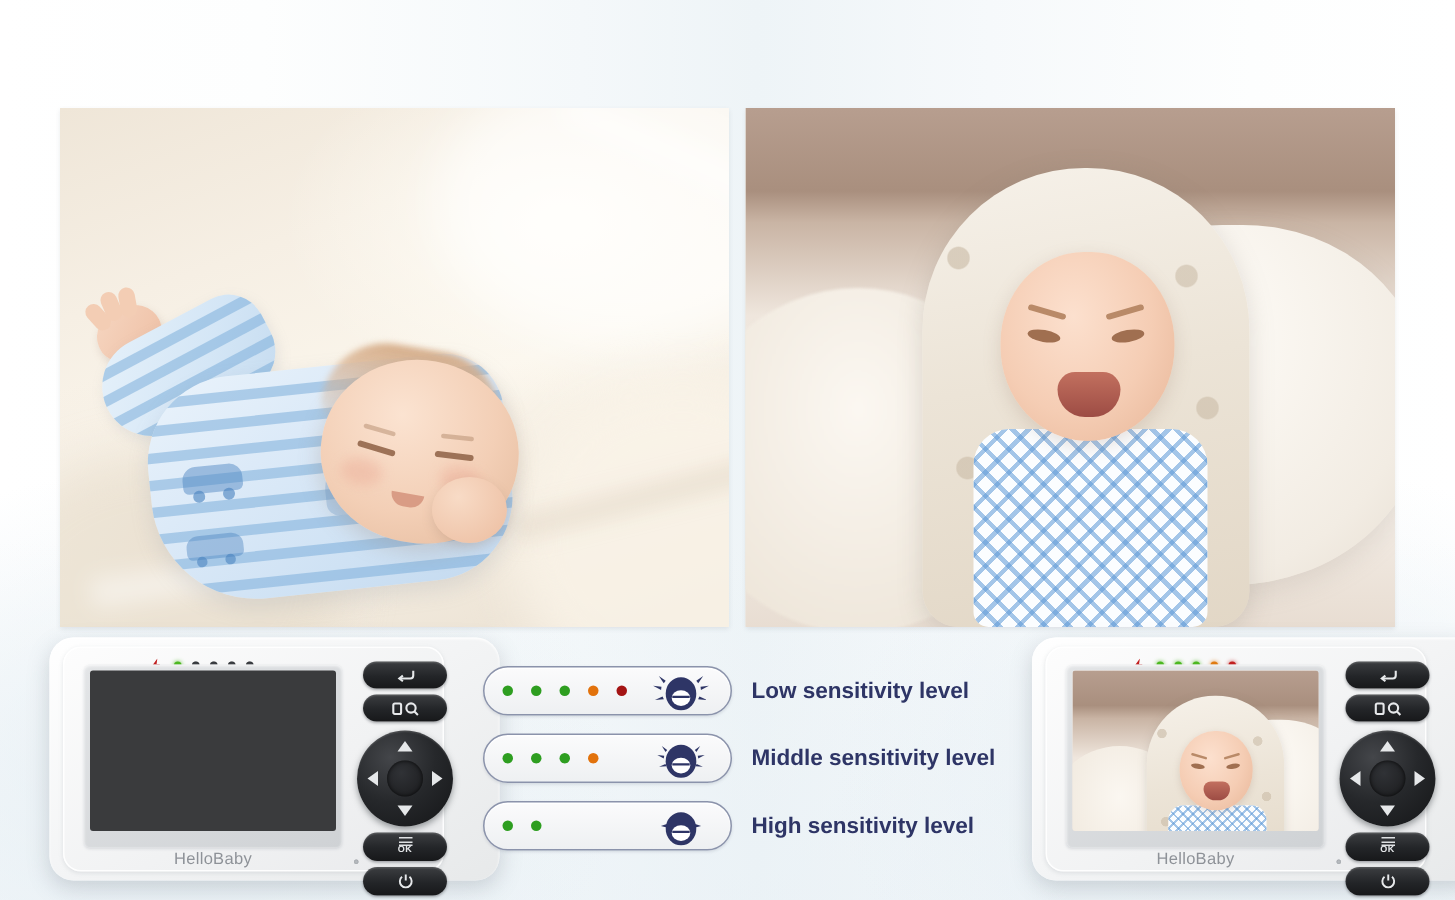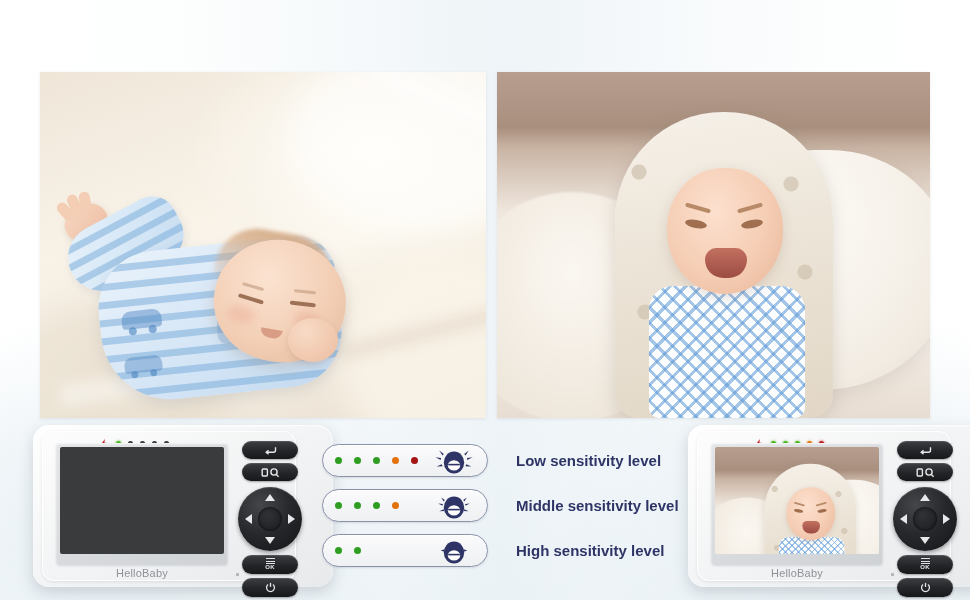--- a/index.html
+++ b/index.html
@@ -235,21 +235,21 @@
   .ar-rt{left:50px;top:27px;border-top:5px solid transparent;border-bottom:5px solid transparent;border-left:7px solid #e6e8ea;}
   .btn-ok{left:4px;top:116px;width:56px;height:19px;flex-direction:column;gap:0;}
   .btn-pw{left:4px;top:139px;width:56px;height:19px;}
   .ok-lines{width:9px;height:6px;display:flex;flex-direction:column;justify-content:space-between;}
   .ok-lines i{display:block;height:1px;background:#dfe1e3;}
   .ok-text{font-size:6px;color:#e3e5e7;line-height:7px;letter-spacing:.3px;font-weight:bold;}
   .ic{fill:none;stroke:#e6e8ea;stroke-width:1.4;}
 
   
   .legend{position:absolute;left:322px;top:440px;width:340px;height:140px;}
-  .lrow{position:absolute;left:0;display:flex;align-items:center;gap:28px;}
+  .lrow{position:absolute;left:0;display:flex;align-items:center;gap:13px;}
   .pill{
     width:166px;height:33px;border-radius:17px;
     background:linear-gradient(180deg,#fbfbfc 0%,#eef0f2 100%);
     border:1px solid #8b93ab;
     box-shadow:0 1px 2px rgba(120,128,145,.22), inset 0 1px 1px #fff;
     display:flex;align-items:center;justify-content:space-between;
     padding:0 10px 0 12px;box-sizing:border-box;
   }
   .dots{display:flex;align-items:center;gap:12px;}
   .dot{width:7px;height:7px;border-radius:50%;}

